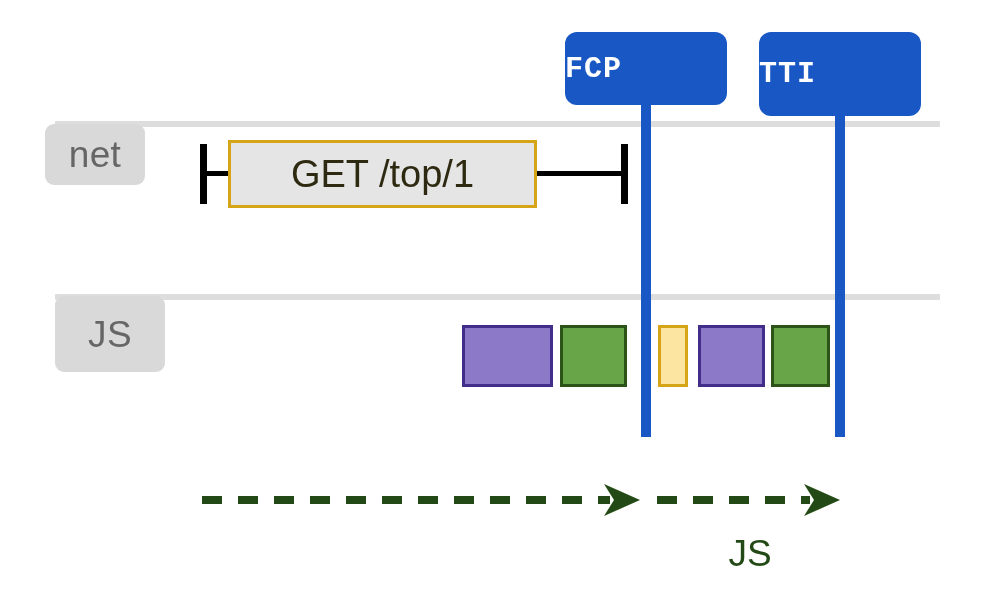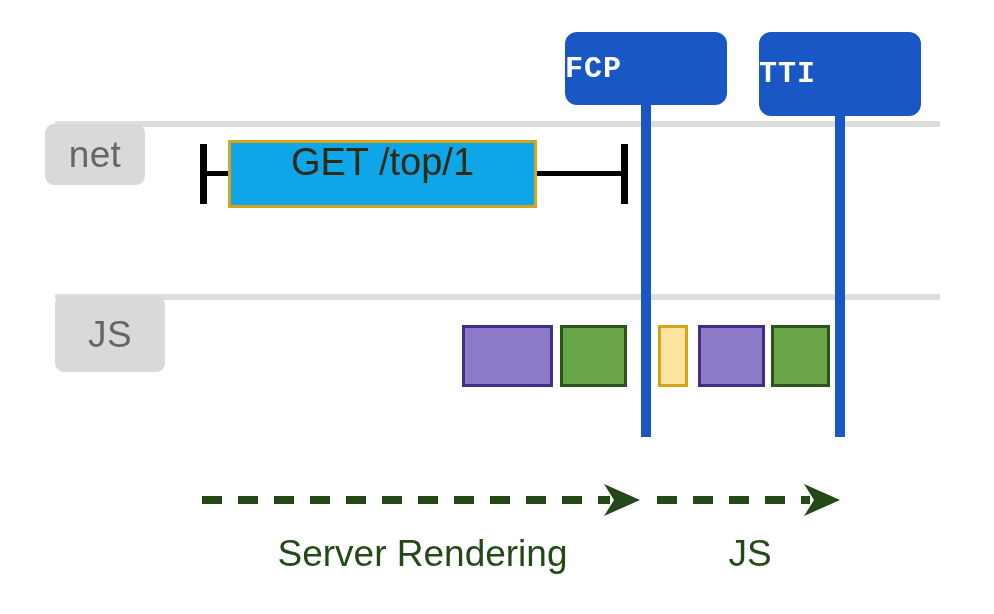--- a/index.html
+++ b/index.html
@@ -68,25 +68,25 @@
     width: 7px;
     background: #000000;
   }
   .whisker {
     position: absolute;
     height: 5px;
     background: #000000;
   }
   .req-box {
     position: absolute;
-    background: #0ea5e9;
+    background: #e5e5e5;
     border: 3px solid #d6a517;
     box-sizing: border-box;
     display: flex;
-    align-items: flex-start;
+    align-items: center;
     justify-content: center;
     color: #2e2a12;
     font-size: 38px;
     line-height: 1;
     font-family: "Liberation Sans", sans-serif;
     white-space: nowrap;
   }
 
   
   .task {
@@ -157,17 +157,16 @@
   <svg class="phase-arrow" style="left:200px; top:480px;" width="445" height="40" viewBox="0 0 445 40">
     <line x1="2" y1="20" x2="410" y2="20" stroke="#234a16" stroke-width="8" stroke-dasharray="20,16"></line>
     <polygon points="404,4 440,20 404,36 414,20" fill="#234a16"></polygon>
   </svg>
 
   <svg class="phase-arrow" style="left:655px; top:480px;" width="190" height="40" viewBox="0 0 190 40">
     <line x1="2" y1="20" x2="155" y2="20" stroke="#234a16" stroke-width="8" stroke-dasharray="20,16"></line>
     <polygon points="149,4 185,20 149,36 159,20" fill="#234a16"></polygon>
   </svg>
 
-  <div class="phase-label" style="left:200px; top:535px; width:445px;">Server Rendering</div>
 
   <div class="phase-label" style="left:655px; top:535px; width:190px;">JS</div>
 
 </div>
 
 </body></html>

